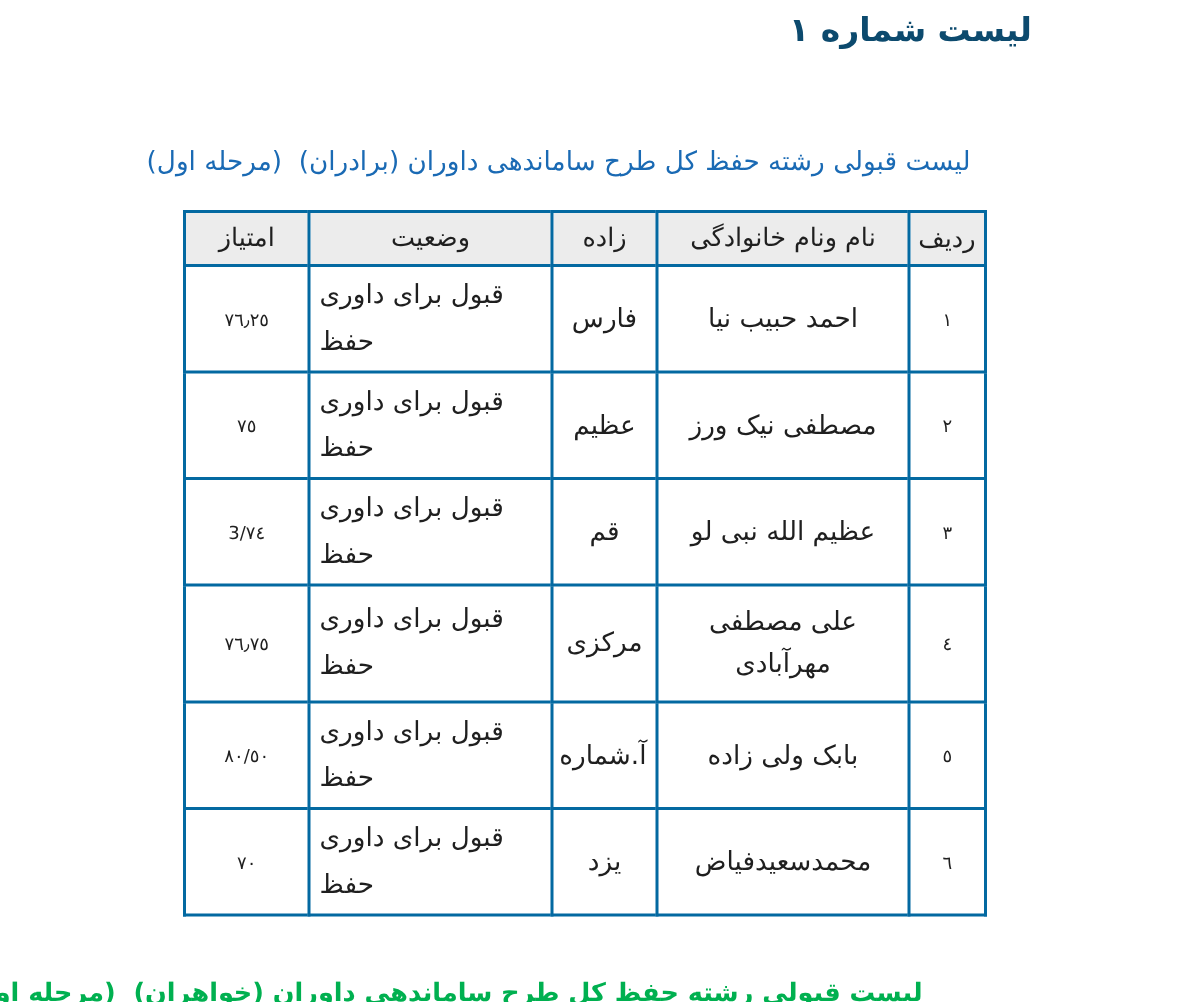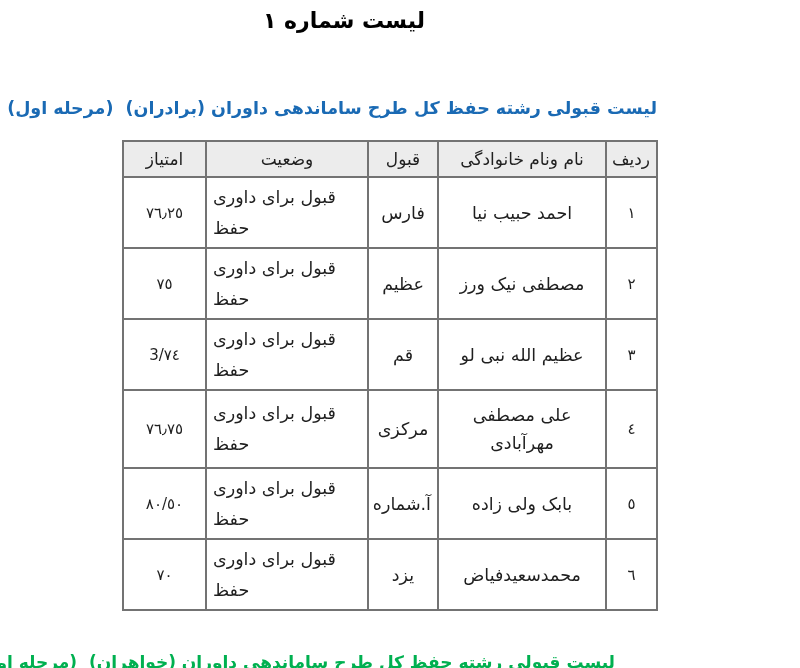--- a/index.html
+++ b/index.html
@@ -15,48 +15,48 @@
     position: relative;
     width: 800px;
     height: 668px;
     background: #ffffff;
   }
   .doc-title {
     position: absolute;
     top: 8px;
     left: 0;
     width: 688px;
-    text-align: center;
+    text-align: right;
     direction: rtl;
-    color: #000000;
+    color: #0c4a6e;
     font-size: 22px;
     font-weight: 700;
   }
   .list-heading {
     position: absolute;
     top: 98px;
-    right: 143px;
+    right: 153px;
     direction: rtl;
     text-align: right;
     color: #1a6ab4;
     font-size: 17.5px;
-    font-weight: 700;
+    font-weight: 400;
     white-space: nowrap;
   }
   .results-table {
     position: absolute;
     top: 140px;
     left: 122px;
     border-collapse: collapse;
     table-layout: fixed;
     direction: rtl;
     width: 534px;
   }
   .results-table th, .results-table td {
-    border: 2px solid #737373;
+    border: 2px solid #0369a1;
     color: #1f1f1f;
     vertical-align: middle;
     text-align: center;
     padding: 0 6px;
     overflow: hidden;
   }
   .results-table th {
     background: #ececec;
     font-weight: 400;
     font-size: 17px;
@@ -66,21 +66,21 @@
     font-size: 17.5px;
     background: #ffffff;
   }
   .col-num   { width: 51px; }
   .col-name  { width: 168px; }
   .col-prov  { width: 70px; }
   .col-stat  { width: 162px; }
   .col-score { width: 83px; }
   tbody tr { height: 71px; }
   tbody tr:nth-child(4) { height: 78px; }
-  td.num-cell, td.score-cell { font-size: 15px; margin-left: 37px; }
+  td.num-cell, td.score-cell { font-size: 12px; margin-left: 37px; }
   td.status-cell {
     text-align: left;
     padding-right: 9px;
     line-height: 1.75;
   }
   td.name-cell { line-height: 1.6; }
   .footer-heading {
     position: absolute;
     top: 651px;
     right: 185px;
@@ -107,21 +107,21 @@
       <col class="col-num">
       <col class="col-name">
       <col class="col-prov">
       <col class="col-stat">
       <col class="col-score">
     </colgroup>
     <thead>
       <tr>
         <th>ردیف</th>
         <th>نام ونام خانوادگی</th>
-        <th>قبول</th>
+        <th>زاده</th>
         <th>وضعیت</th>
         <th>امتیاز</th>
       </tr>
     </thead>
     <tbody id="table-body">
         <tr>
           <td class="num-cell">١</td>
           <td class="name-cell">احمد حبیب نیا</td>
           <td class="province-cell">فارس</td>
           <td class="status-cell">

